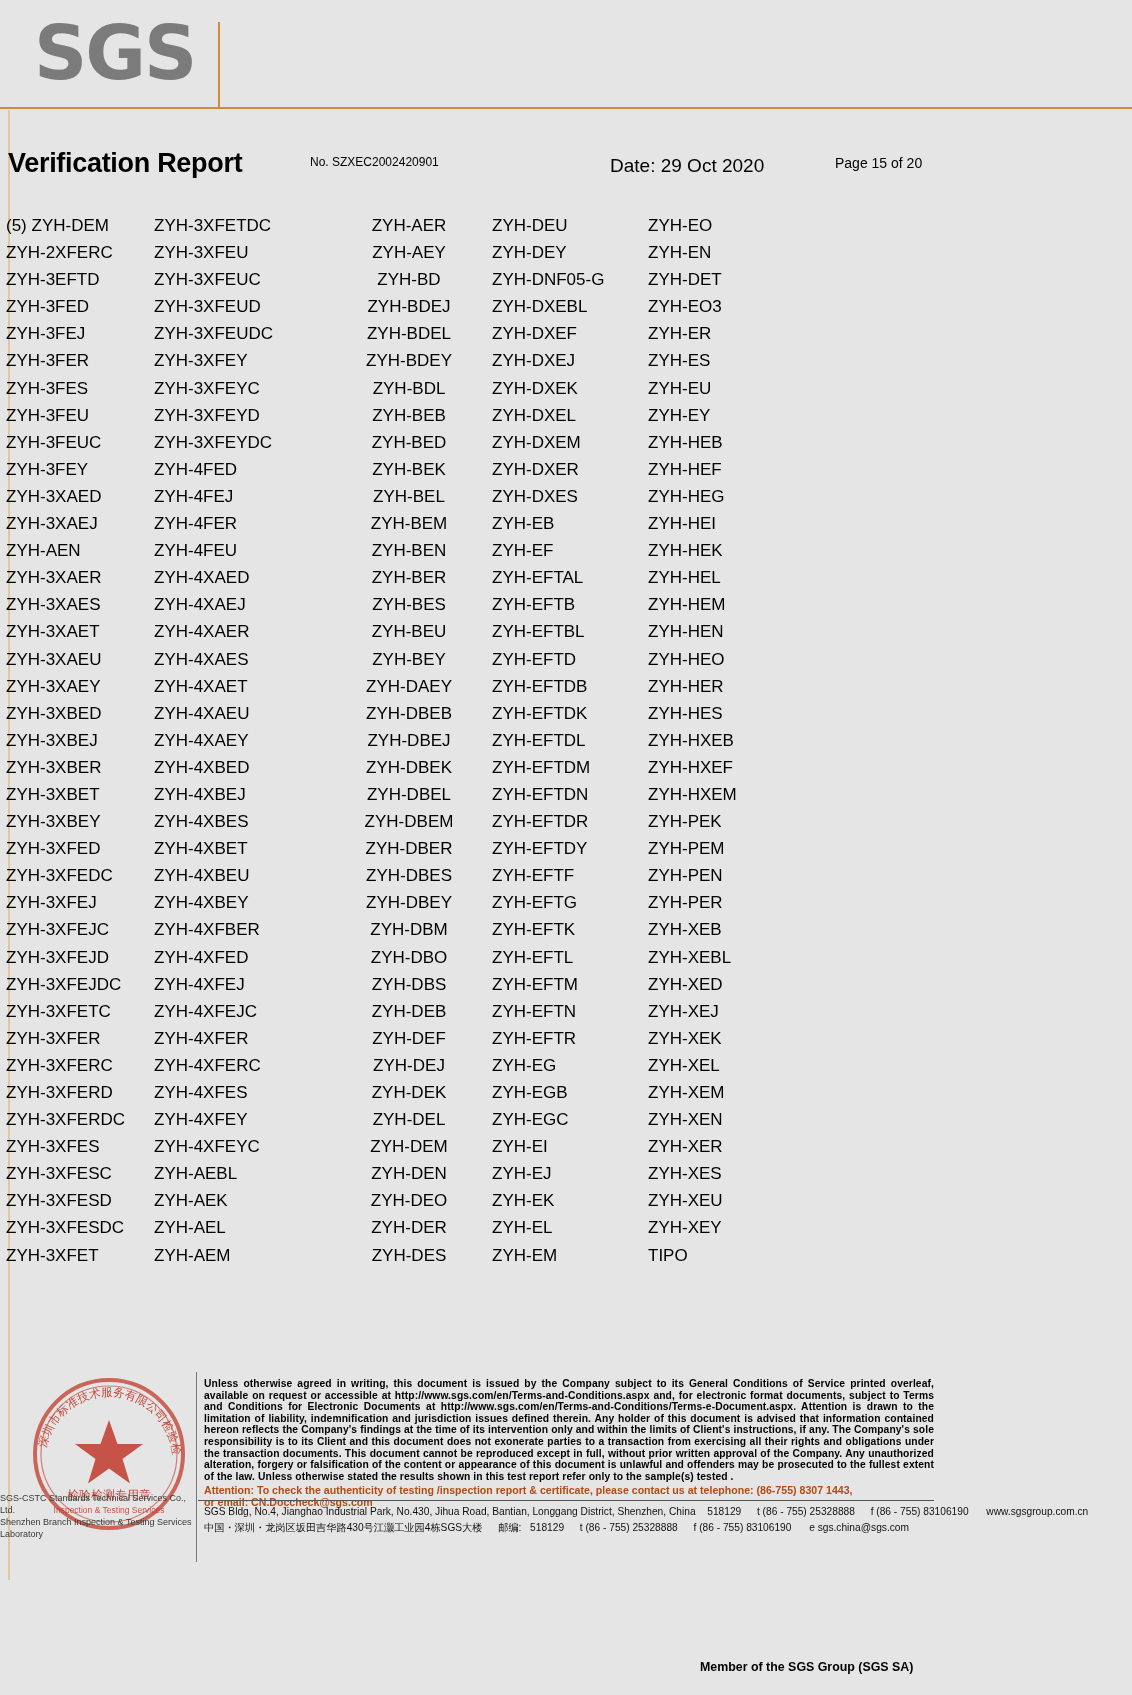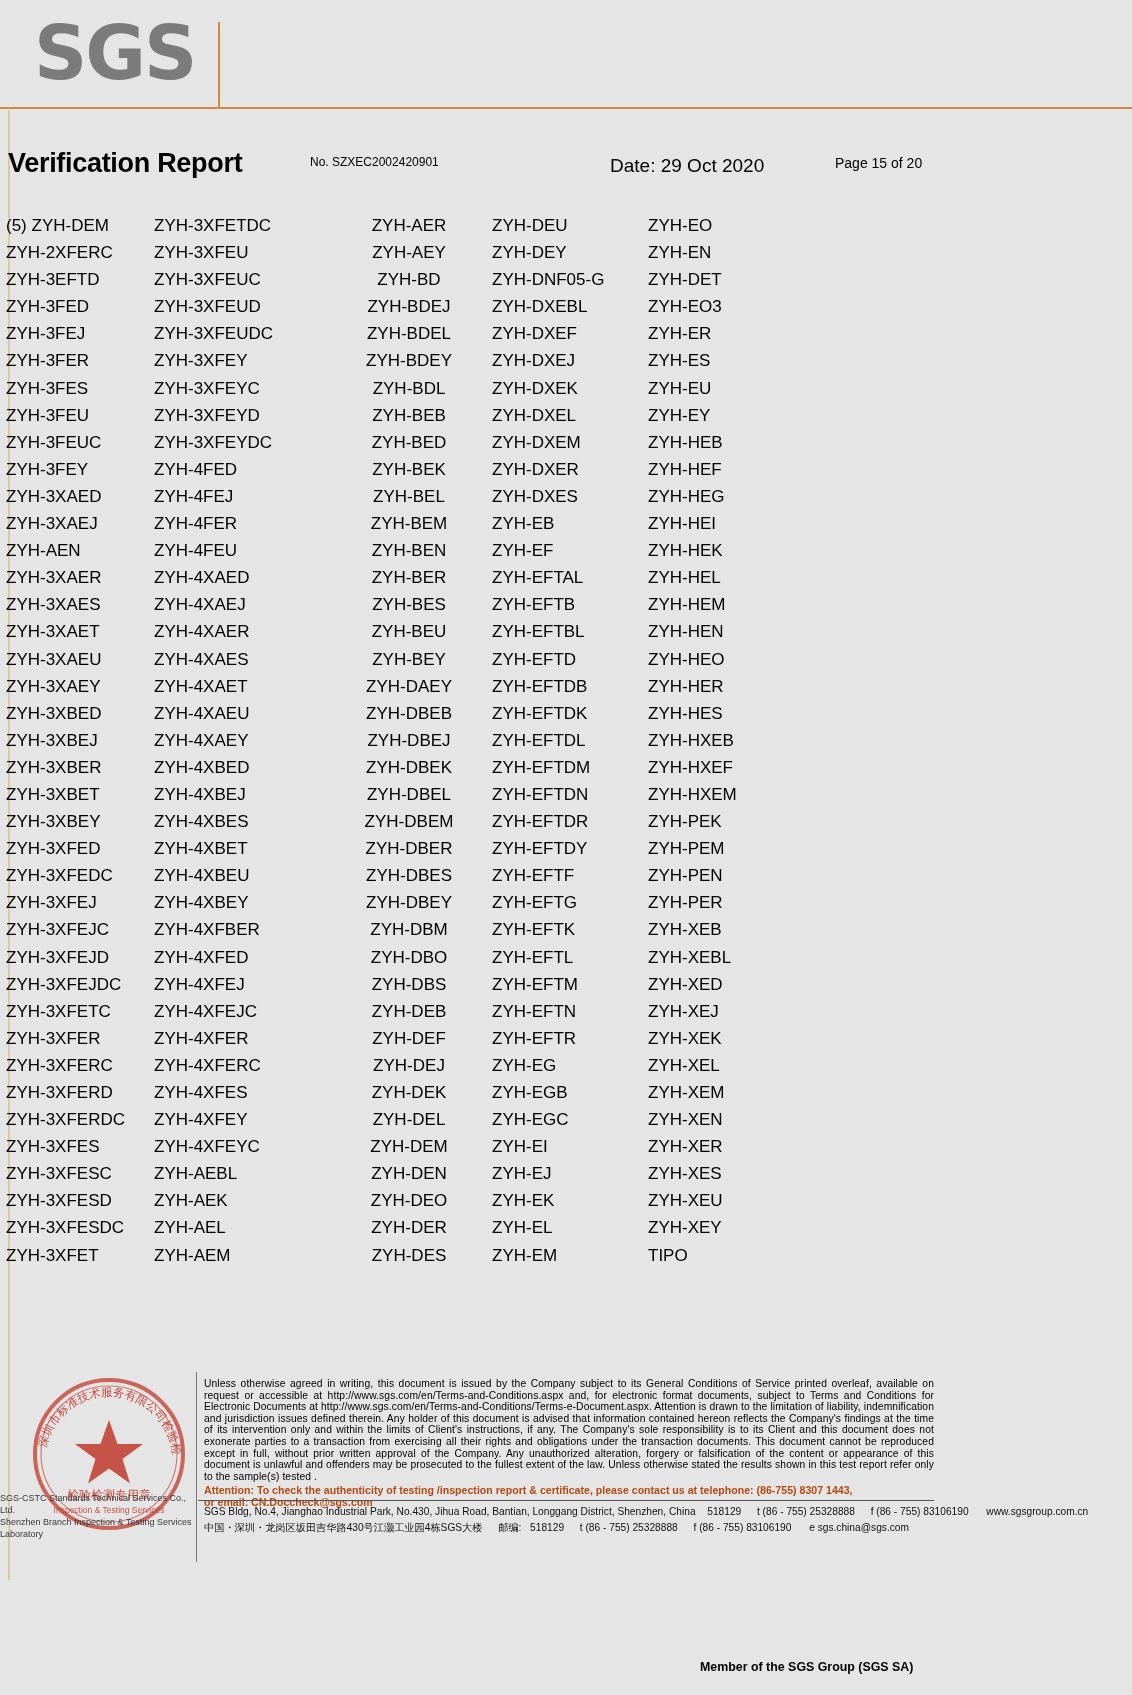--- a/index.html
+++ b/index.html
@@ -122,21 +122,21 @@
     width: 1132px;
     height: 180px;
   }
   .footer-text {
     position: absolute;
     left: 204px;
     top: 0px;
     width: 730px;
     font-size: 10.3px;
     line-height: 11.6px;
-    font-weight: normal;
+    font-weight: bold;
     text-align: justify;
     letter-spacing: 0.1px;
   }
   .footer-contact {
     position: absolute;
     left: 204px;
     top: 106px;
     width: 740px;
     font-size: 10.6px;
     line-height: 12.2px;

